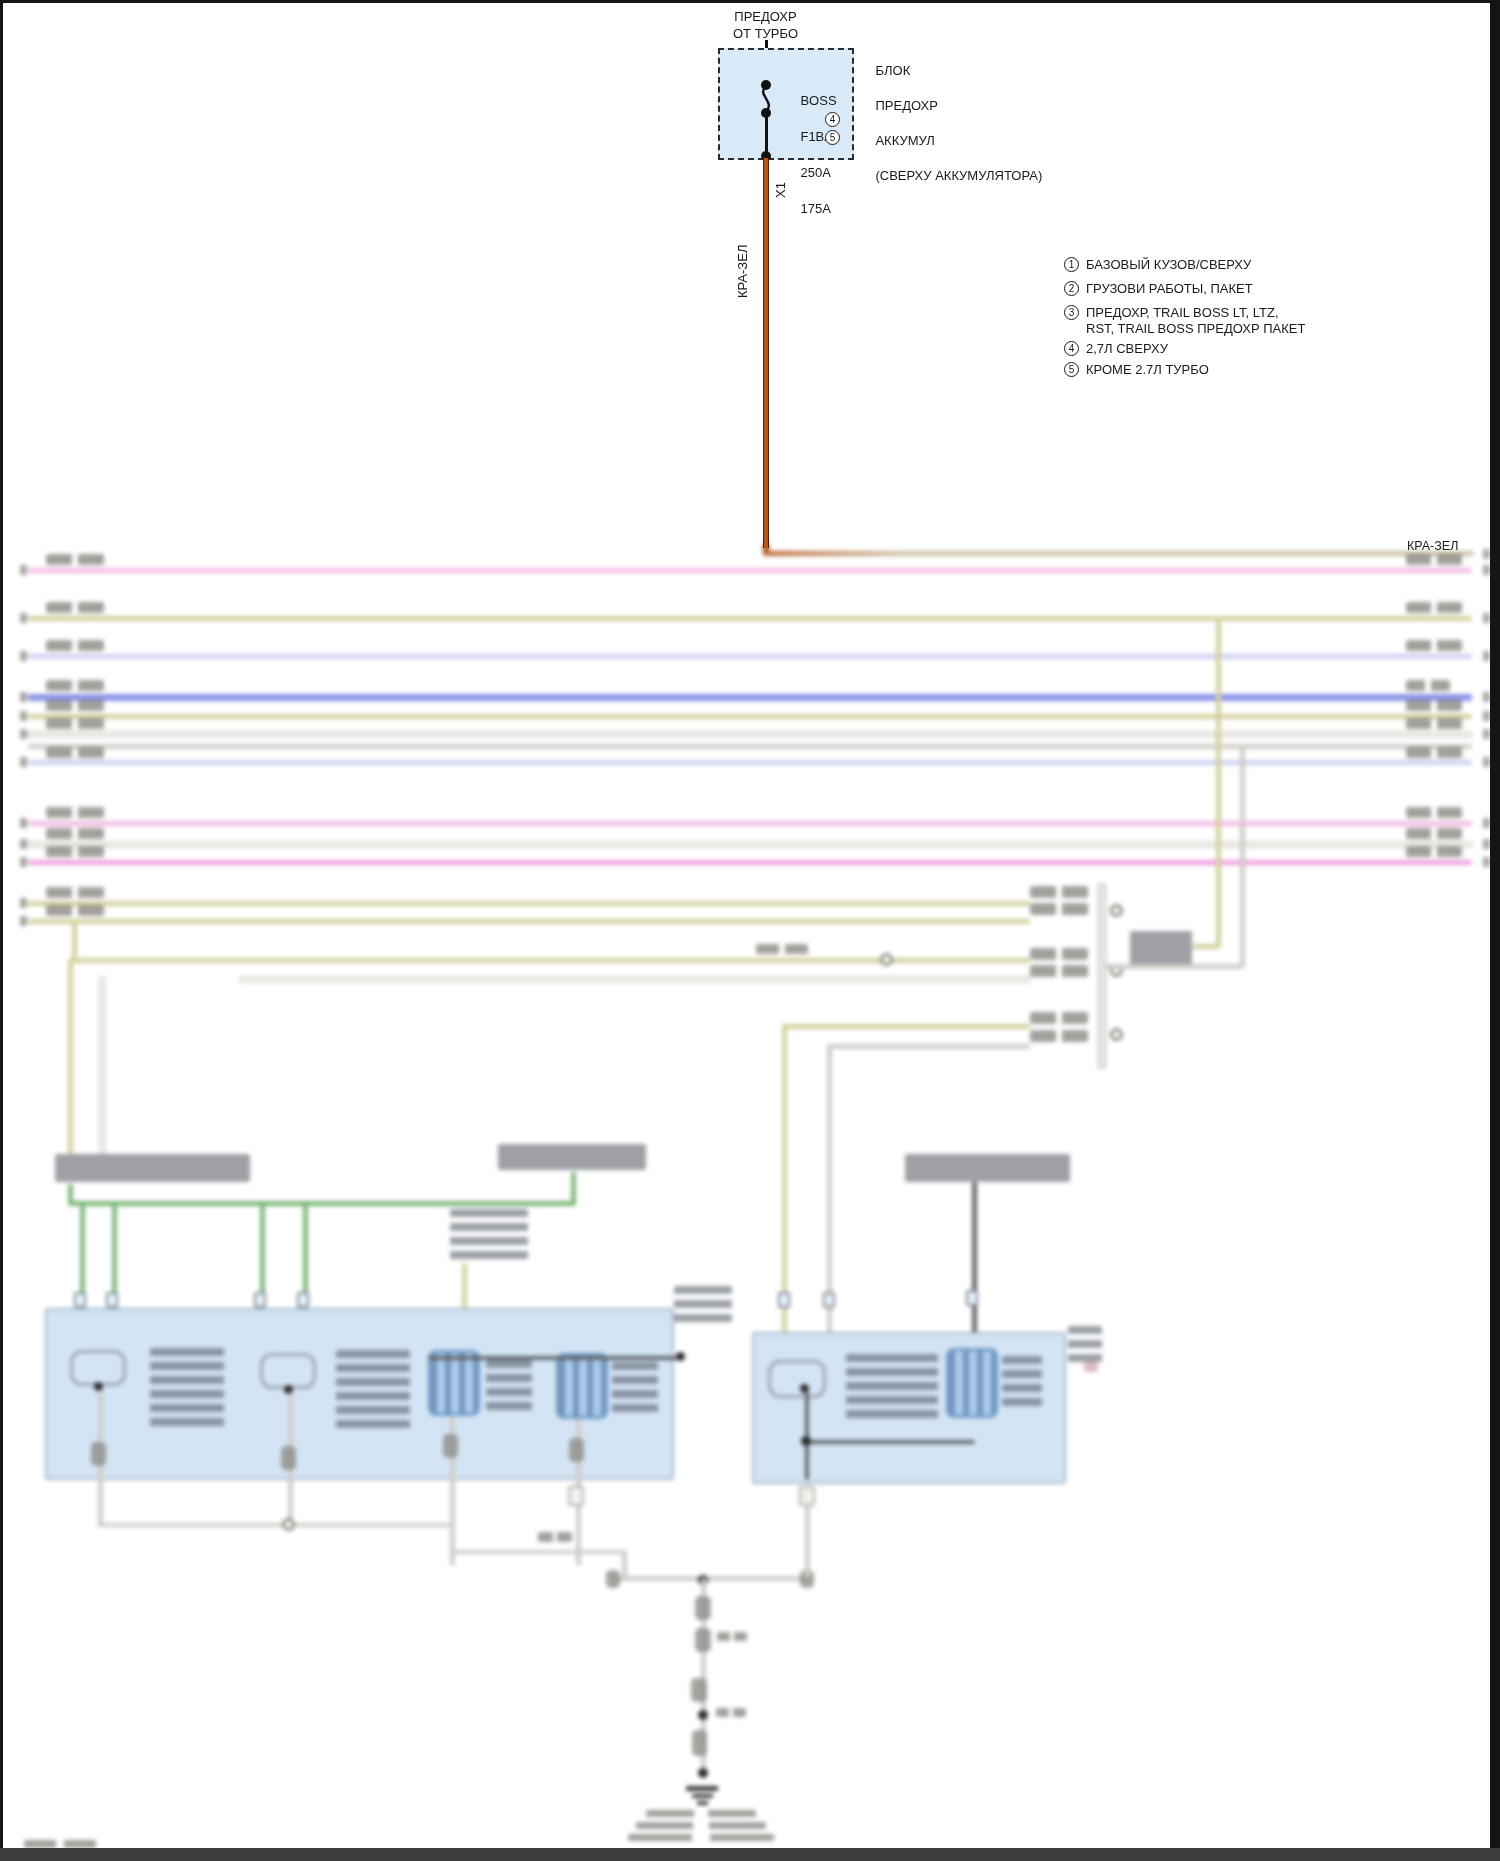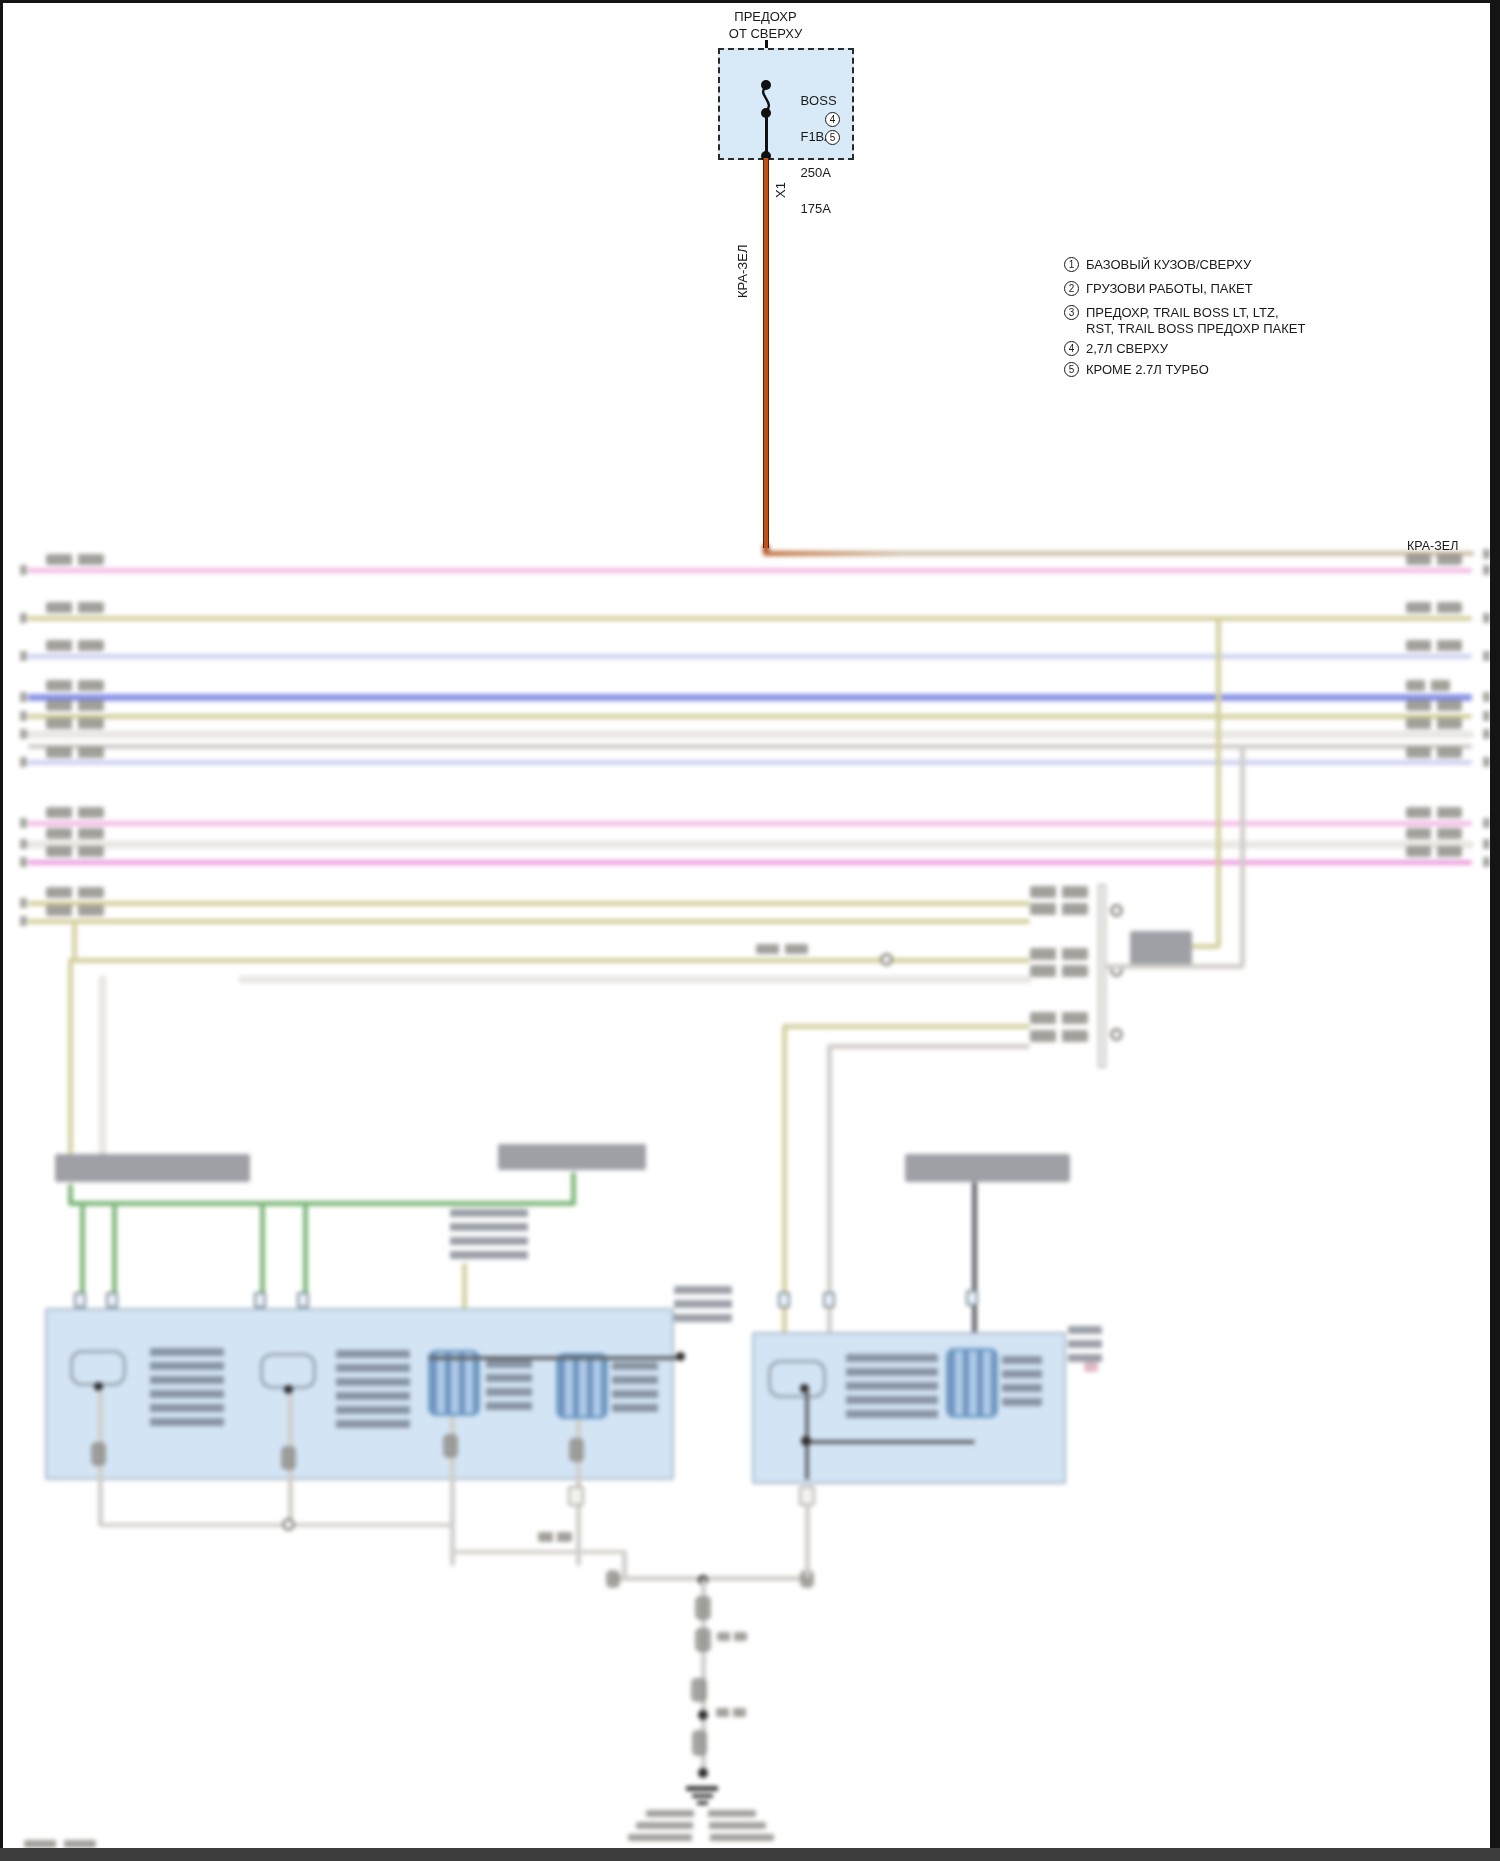--- a/index.html
+++ b/index.html
@@ -223,21 +223,21 @@
     <div class="dot" style="left:698px;top:1768px;width:10px;height:10px"></div>
     <div class="gbar" style="left:686px;top:1786px;width:32px;height:5px"></div>
     <div class="gbar" style="left:692px;top:1794px;width:21px;height:4px"></div>
     <div class="gbar" style="left:697px;top:1801px;width:11px;height:4px"></div>
     <div class="blb" style="left:646px;top:1810px;width:110px;height:7px"></div>
     <div class="blb" style="left:636px;top:1822px;width:130px;height:7px"></div>
     <div class="blb" style="left:628px;top:1834px;width:146px;height:7px"></div>
     <div class="blb" style="left:24px;top:1840px;width:72px;height:8px"></div>
   </div>
 
-  <div class="txt" style="left:703px;top:8px;width:125px;text-align:center"><span>ПРЕДОХР</span><br><span>ОТ СВЕРХУ</span></div>
+  <div class="txt" style="left:703px;top:8px;width:125px;text-align:center"><span>ПРЕДОХР</span><br><span>ОТ ТУРБО</span></div>
 
   <div class="abs" style="left:765px;top:40px;width:3px;height:44px;background:#111"></div>
 
   <div class="abs" style="left:718px;top:48px;width:136px;height:112px;background:#d8e9f8;border:2px dashed #2a2a2a;box-sizing:border-box"></div>
   <div class="dot" style="left:761px;top:80px;width:10px;height:10px;background:#111"></div>
   <svg class="abs" style="left:753px;top:86px" width="26" height="26" viewBox="0 0 26 26">
       <path d="M13 1 C 3 8 23 17 13 25" stroke="#111" stroke-width="2.4" fill="none"></path>
     </svg>
   <div class="dot" style="left:761px;top:108px;width:10px;height:10px;background:#111"></div>
   <div class="abs" style="left:765px;top:116px;width:3px;height:40px;background:#111"></div>
@@ -249,20 +249,26 @@
     <span>250A</span><br>
     <span>175A</span>
   </div>
   <div class="abs circ" style="left:825px;top:112px">
       <span>4</span>
     </div>
   <div class="abs circ" style="left:825px;top:130px">
       <span>5</span>
     </div>
 
+  <div class="txt" style="left:861px;top:44px;line-height:17.5px">
+    <span>БЛОК</span><br>
+    <span>ПРЕДОХР</span><br>
+    <span>АККУМУЛ</span><br>
+    <span>(СВЕРХУ АККУМУЛЯТОРА)</span>
+  </div>
 
   <div class="txt rot" style="left:772px;top:198px;width:42px">X1</div>
 
   <div class="wire orv" style="left:763px;top:158px;width:4px;height:390px;border-radius:0"></div>
   <div class="txt rot" style="left:734px;top:298px;width:66px">КРА-ЗЕЛ</div>
 
   <div class="txt" style="left:1407px;top:538px;font-size:12.5px">КРА-ЗЕЛ</div>
 
   <div>
     <div class="legend-row" style="left:1064px;top:257px">

